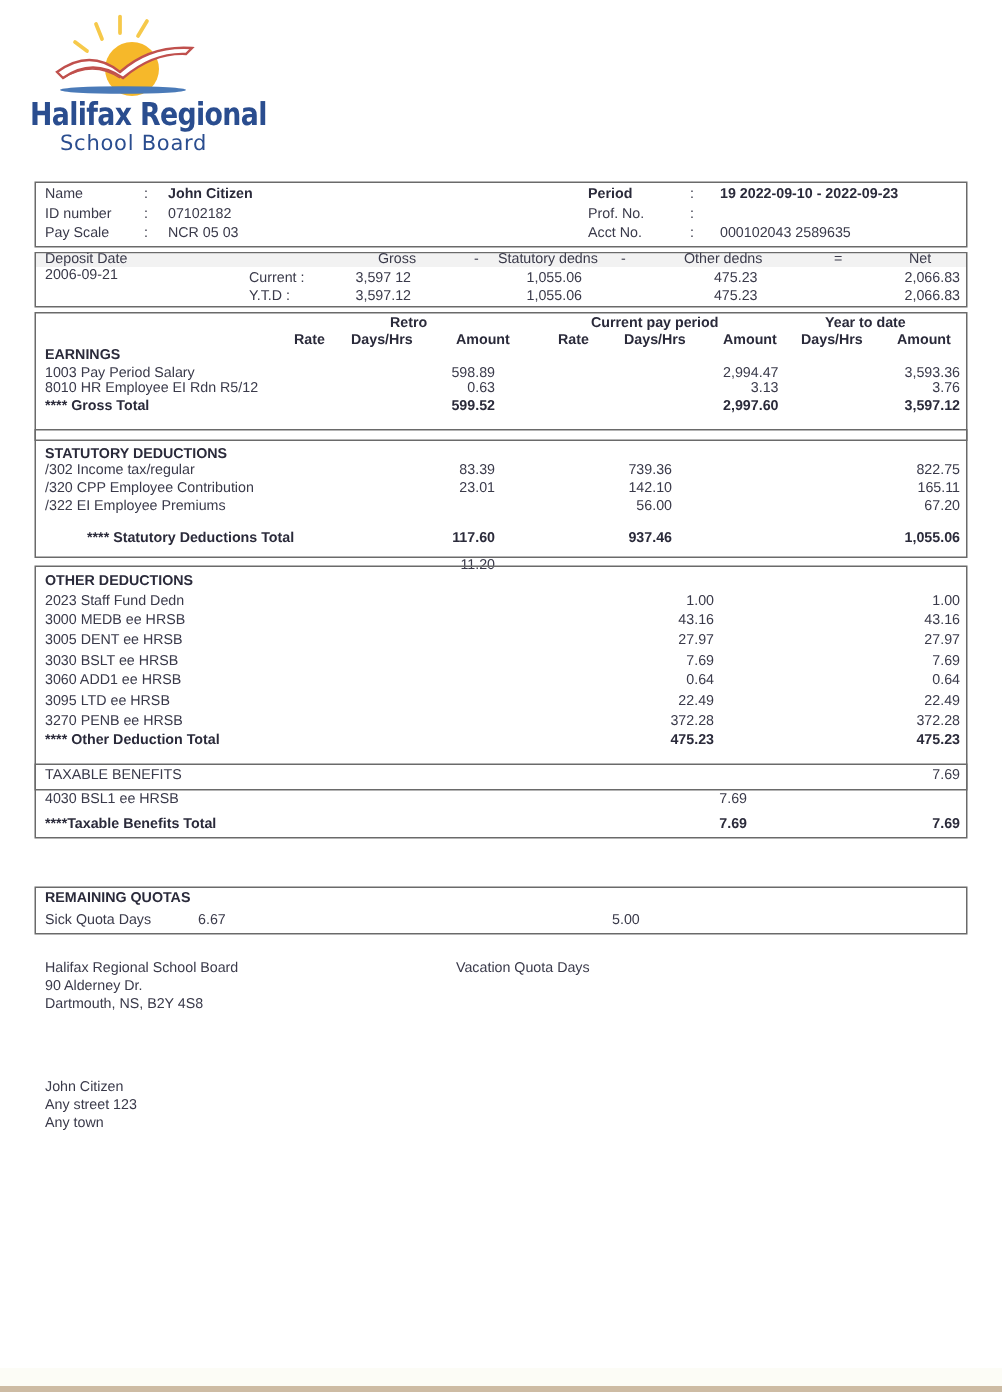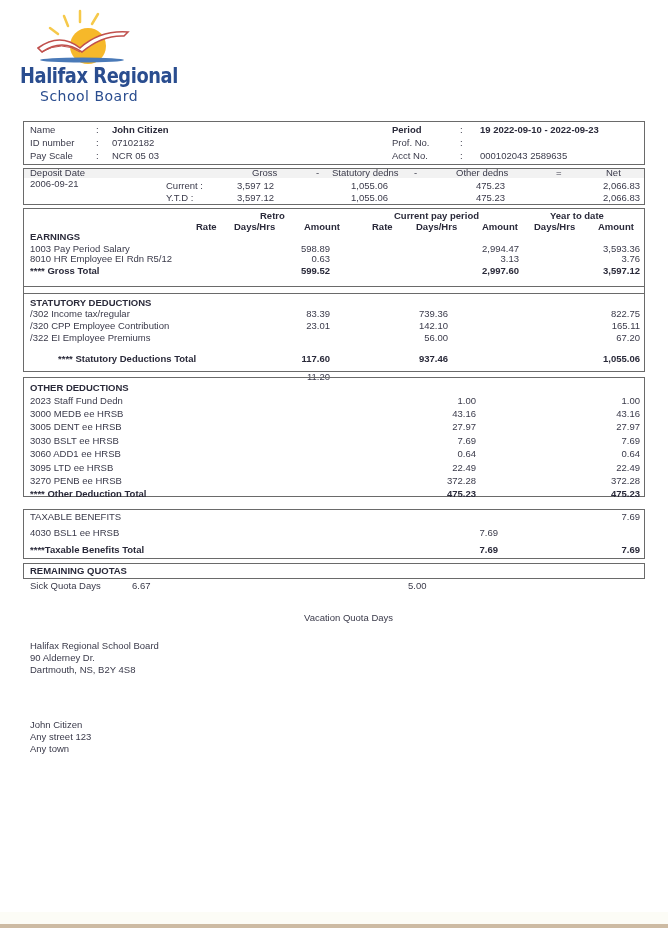--- a/index.html
+++ b/index.html
@@ -135,21 +135,21 @@
   <div class="num" style="right:314px;top:45px;margin-top:39px;">11.20</div>
   <div class="num" style="right:196px;top:45px;">56.00</div>
   <div class="num" style="right:4px;top:45px;">67.20</div>
 
   <div class="row b" style="left:6px;top:66px;margin-left:28px;">**** Statutory Deductions Total</div>
   <div class="num b" style="right:314px;top:66px;">117.60</div>
   <div class="num b" style="right:196px;top:66px;">937.46</div>
   <div class="num b" style="right:4px;top:66px;">1,055.06</div>
 </div>
 
-<div class="box" style="top:377px;height:120px;">
+<div class="box" style="top:377px;height:150px;">
   <div class="row b" style="left:6px;top:4px;">OTHER DEDUCTIONS</div>
 
   <div class="row" style="left:6px;top:17px;">2023 Staff Fund Dedn</div>
   <div class="num" style="right:168px;top:17px;">1.00</div>
   <div class="num" style="right:4px;top:17px;">1.00</div>
 
   <div class="row" style="left:6px;top:30px;">3000 MEDB ee HRSB</div>
   <div class="num" style="right:168px;top:30px;">43.16</div>
   <div class="num" style="right:4px;top:30px;">43.16</div>
 
@@ -183,21 +183,21 @@
   <div class="num" style="right:4px;top:1px;">7.69</div>
 
   <div class="row" style="left:6px;top:17px;">4030 BSL1 ee HRSB</div>
   <div class="num" style="right:146px;top:17px;">7.69</div>
 
   <div class="row b" style="left:6px;top:34px;">****Taxable Benefits Total</div>
   <div class="num b" style="right:146px;top:34px;">7.69</div>
   <div class="num b" style="right:4px;top:34px;">7.69</div>
 </div>
 
-<div class="box" style="top:563px;height:16px;">
+<div class="box" style="top:591px;height:32px;">
   <div class="row b" style="left:6px;top:1px;">REMAINING QUOTAS</div>
   <div class="row" style="left:6px;top:16px;">Sick Quota Days</div>
   <div class="row" style="left:108px;top:16px;">6.67</div>
   <div class="row" style="left:280px;top:16px;margin-top:32px;">Vacation Quota Days</div>
   <div class="row" style="left:384px;top:16px;">5.00</div>
 </div>
 
 <div class="abs" style="left:30px;top:640px;line-height:12px;">
   <div>Halifax Regional School Board</div>
   <div>90 Alderney Dr.</div>

